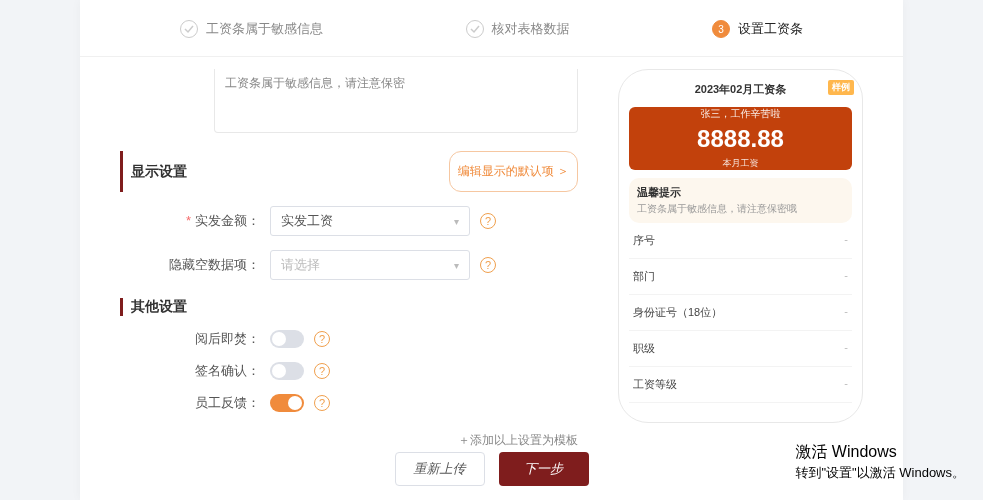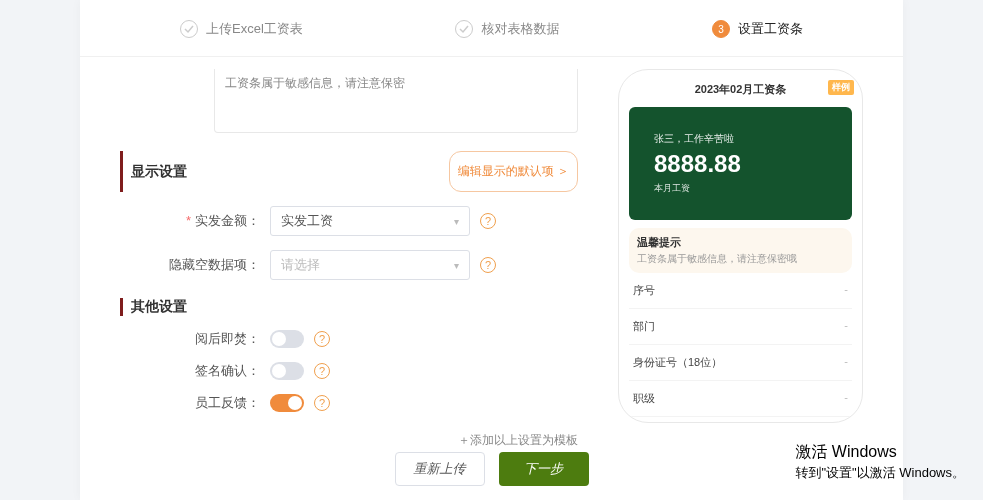--- a/index.html
+++ b/index.html
@@ -140,21 +140,21 @@
     position: absolute;
     bottom: 14px; left: 0; right: 0;
     display: flex; justify-content: center; gap: 14px; font-style: italic;
   }
   .btn {
     min-width: 90px; height: 34px;
     border-radius: 4px; display: flex; align-items: center; justify-content: center;
     cursor: pointer; font-size: 13px;
   }
   .btn-default { border: 1px solid #dcdfe6; background: #fff; color: #555; }
-  .btn-primary { background: #4d7c0f; color: #fff; }
+  .btn-primary { background: #7f1d1d; color: #fff; }
   
   .phone {
     width: 245px;
     height: 354px;
     border: 1px solid #e8e8e8;
     border-radius: 30px;
     padding: 8px 10px;
     background: #fff;
     position: relative;
     overflow: hidden;
@@ -165,24 +165,25 @@
     font-weight: 600;
     padding: 4px 0;
     position: relative;
   }
   .phone-badge {
     position: absolute; right: -2px; top: 2px;
     background: #ffb74d; color: #fff; font-size: 9px;
     padding: 1px 4px; border-radius: 2px;
   }
   .phone-card {
-    background: #14532d;
+    background: #c2410c;
     color: #fff;
     border-radius: 6px;
-    padding: 25px;
+    padding: 0;
+    text-align: center;
     margin-top: 6px;
   }
   .phone-card .sub { font-size: 10px; opacity: .9; }
   .phone-card .amount { font-size: 24px; font-weight: 600; margin: 4px 0; }
   .phone-card .note { font-size: 9px; opacity: .85; }
   .phone-warn {
     background: #fdf7ee;
     margin-top: 8px;
     padding: 7px 8px;
     border-radius: 10px;
@@ -213,21 +214,21 @@
 
 <div class="page">
 
   <div class="steps">
     <div class="step">
       <span class="step-icon">
         <svg viewBox="0 0 10 10">
             <path d="M1 5 L4 8 L9 2" stroke="currentColor" stroke-width="1.5" fill="none"></path>
           </svg>
       </span>
-      <span>上传Excel工资表</span>
+      <span>工资条属于敏感信息</span>
     </div>
     <div class="step">
       <span class="step-icon">
         <svg viewBox="0 0 10 10">
             <path d="M1 5 L4 8 L9 2" stroke="currentColor" stroke-width="1.5" fill="none"></path>
           </svg>
       </span>
       <span>核对表格数据</span>
     </div>
     <div class="step active">

